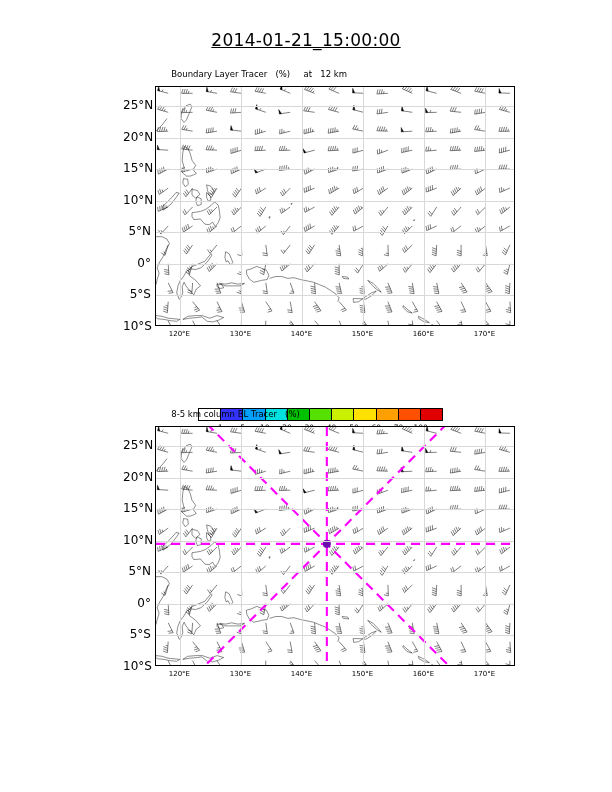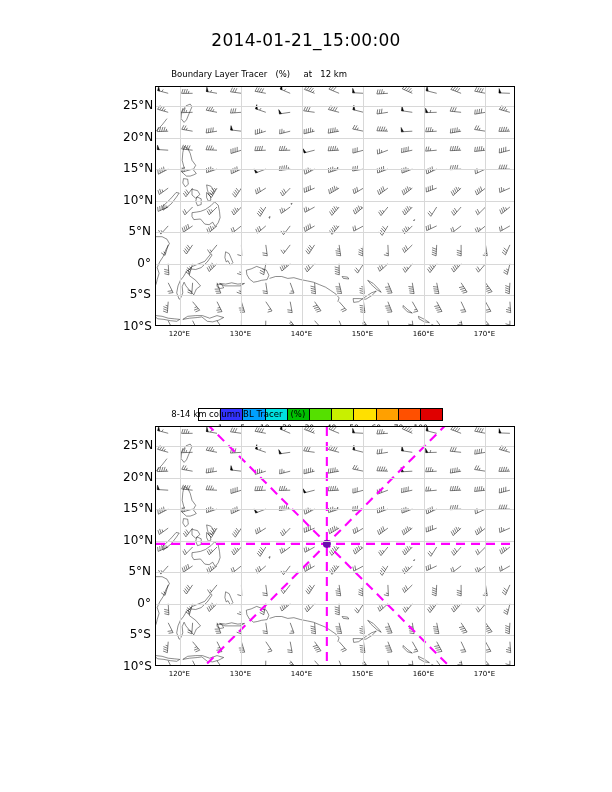--- a/index.html
+++ b/index.html
@@ -22,20 +22,21 @@
   }
   .main-title {
     position: absolute;
     top: 30px;
     left: 0;
     width: 612px;
     text-align: center;
     font-size: 17px;
     letter-spacing: 0.3px;
     color: #000;
+    text-decoration: underline;
   }
   .panel {
     position: absolute;
     left: 0;
     width: 612px;
   }
   .panel-1 { top: 58px; }
   .panel-2 { top: 398px; }
 
   .panel-head {
@@ -1067,21 +1068,21 @@
       <div class="tick-lab-y" style="left: 123px; width: 28px; top: 204.842px;">0°</div>
       <div class="tick-lab-y" style="left: 123px; width: 28px; top: 173.263px;">5°N</div>
       <div class="tick-lab-y" style="left: 123px; width: 28px; top: 141.684px;">10°N</div>
       <div class="tick-lab-y" style="left: 123px; width: 28px; top: 110.105px;">15°N</div>
       <div class="tick-lab-y" style="left: 123px; width: 28px; top: 78.5263px;">20°N</div>
       <div class="tick-lab-y" style="left: 123px; width: 28px; top: 46.9474px;">25°N</div>
     </div>
 
   <div class="panel panel-2">
     <div class="panel-head">
-      <span>8-14 km column BL Tracer   (%)</span>
+      <span>8-5 km column BL Tracer   (%)</span>
       <span class="line2">Wind  (kts)     at   12 km</span>
     </div>
 
     <div class="map-frame" id="map2">
       <svg class="coast" id="coast2" viewBox="0 0 360 240">
           <path d="M28.1 59.4 L26.8 65.7 L26.2 73.3 L28.1 80.8 L24.4 83.4 L28.1 87.2 L30.5 89.1 L34.2 89.1 L37.8 87.8 L40.3 86.5 L37.2 82.7 L39.7 78.3 L36.0 73.3 L34.2 66.3 L31.7 61.3 L28.1 59.4" fill="none" stroke="#000" stroke-width="0.45"></path>
           <path d="M50.6 97.9 L54.9 99.2 L58.0 103.6 L56.1 107.4 L52.5 106.7 L51.3 102.3 L50.6 97.9" fill="none" stroke="#000" stroke-width="0.45"></path>
           <path d="M50.6 105.5 L54.3 109.3 L54.9 113.1 L52.5 114.3 L50.6 110.5 L50.6 105.5" fill="none" stroke="#000" stroke-width="0.45"></path>
           <path d="M27.5 91.6 L31.7 92.2 L32.3 97.3 L29.3 99.8 L26.8 96.0 L27.5 91.6" fill="none" stroke="#000" stroke-width="0.45"></path>
           <path d="M36.0 102.3 L41.5 103.6 L43.9 107.4 L39.7 111.2 L36.0 108.0 L36.0 102.3" fill="none" stroke="#000" stroke-width="0.45"></path>

